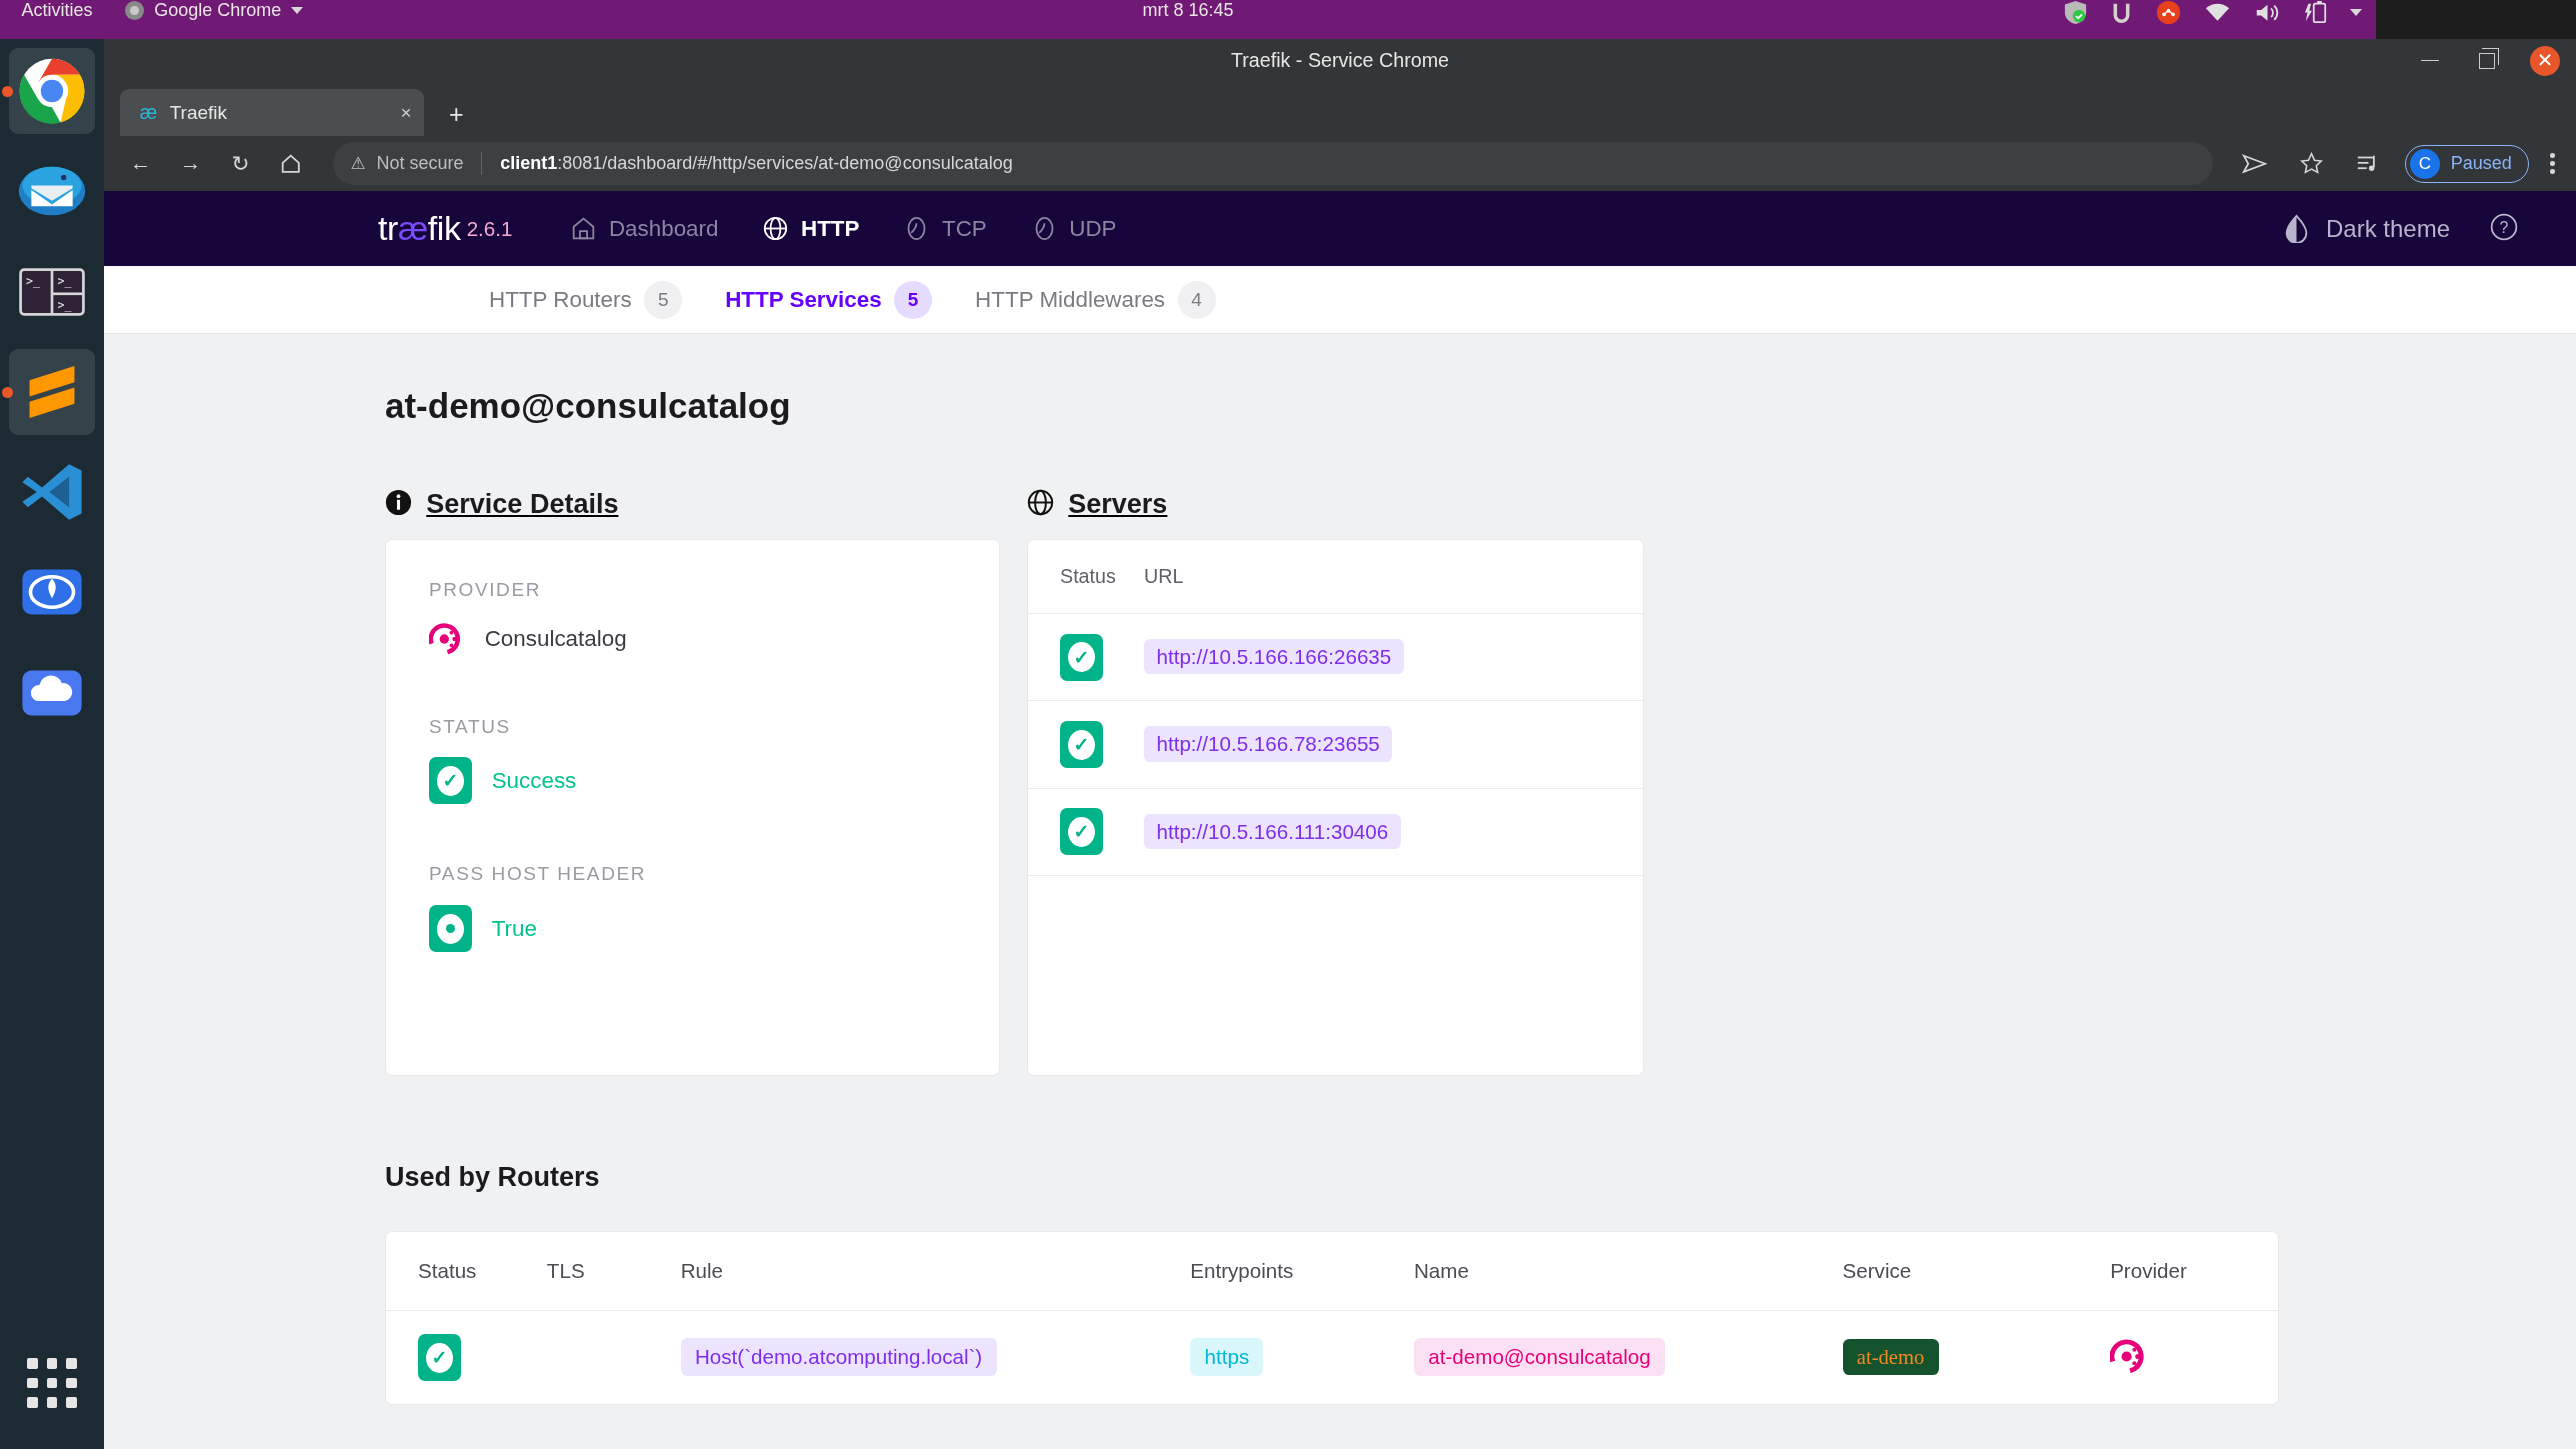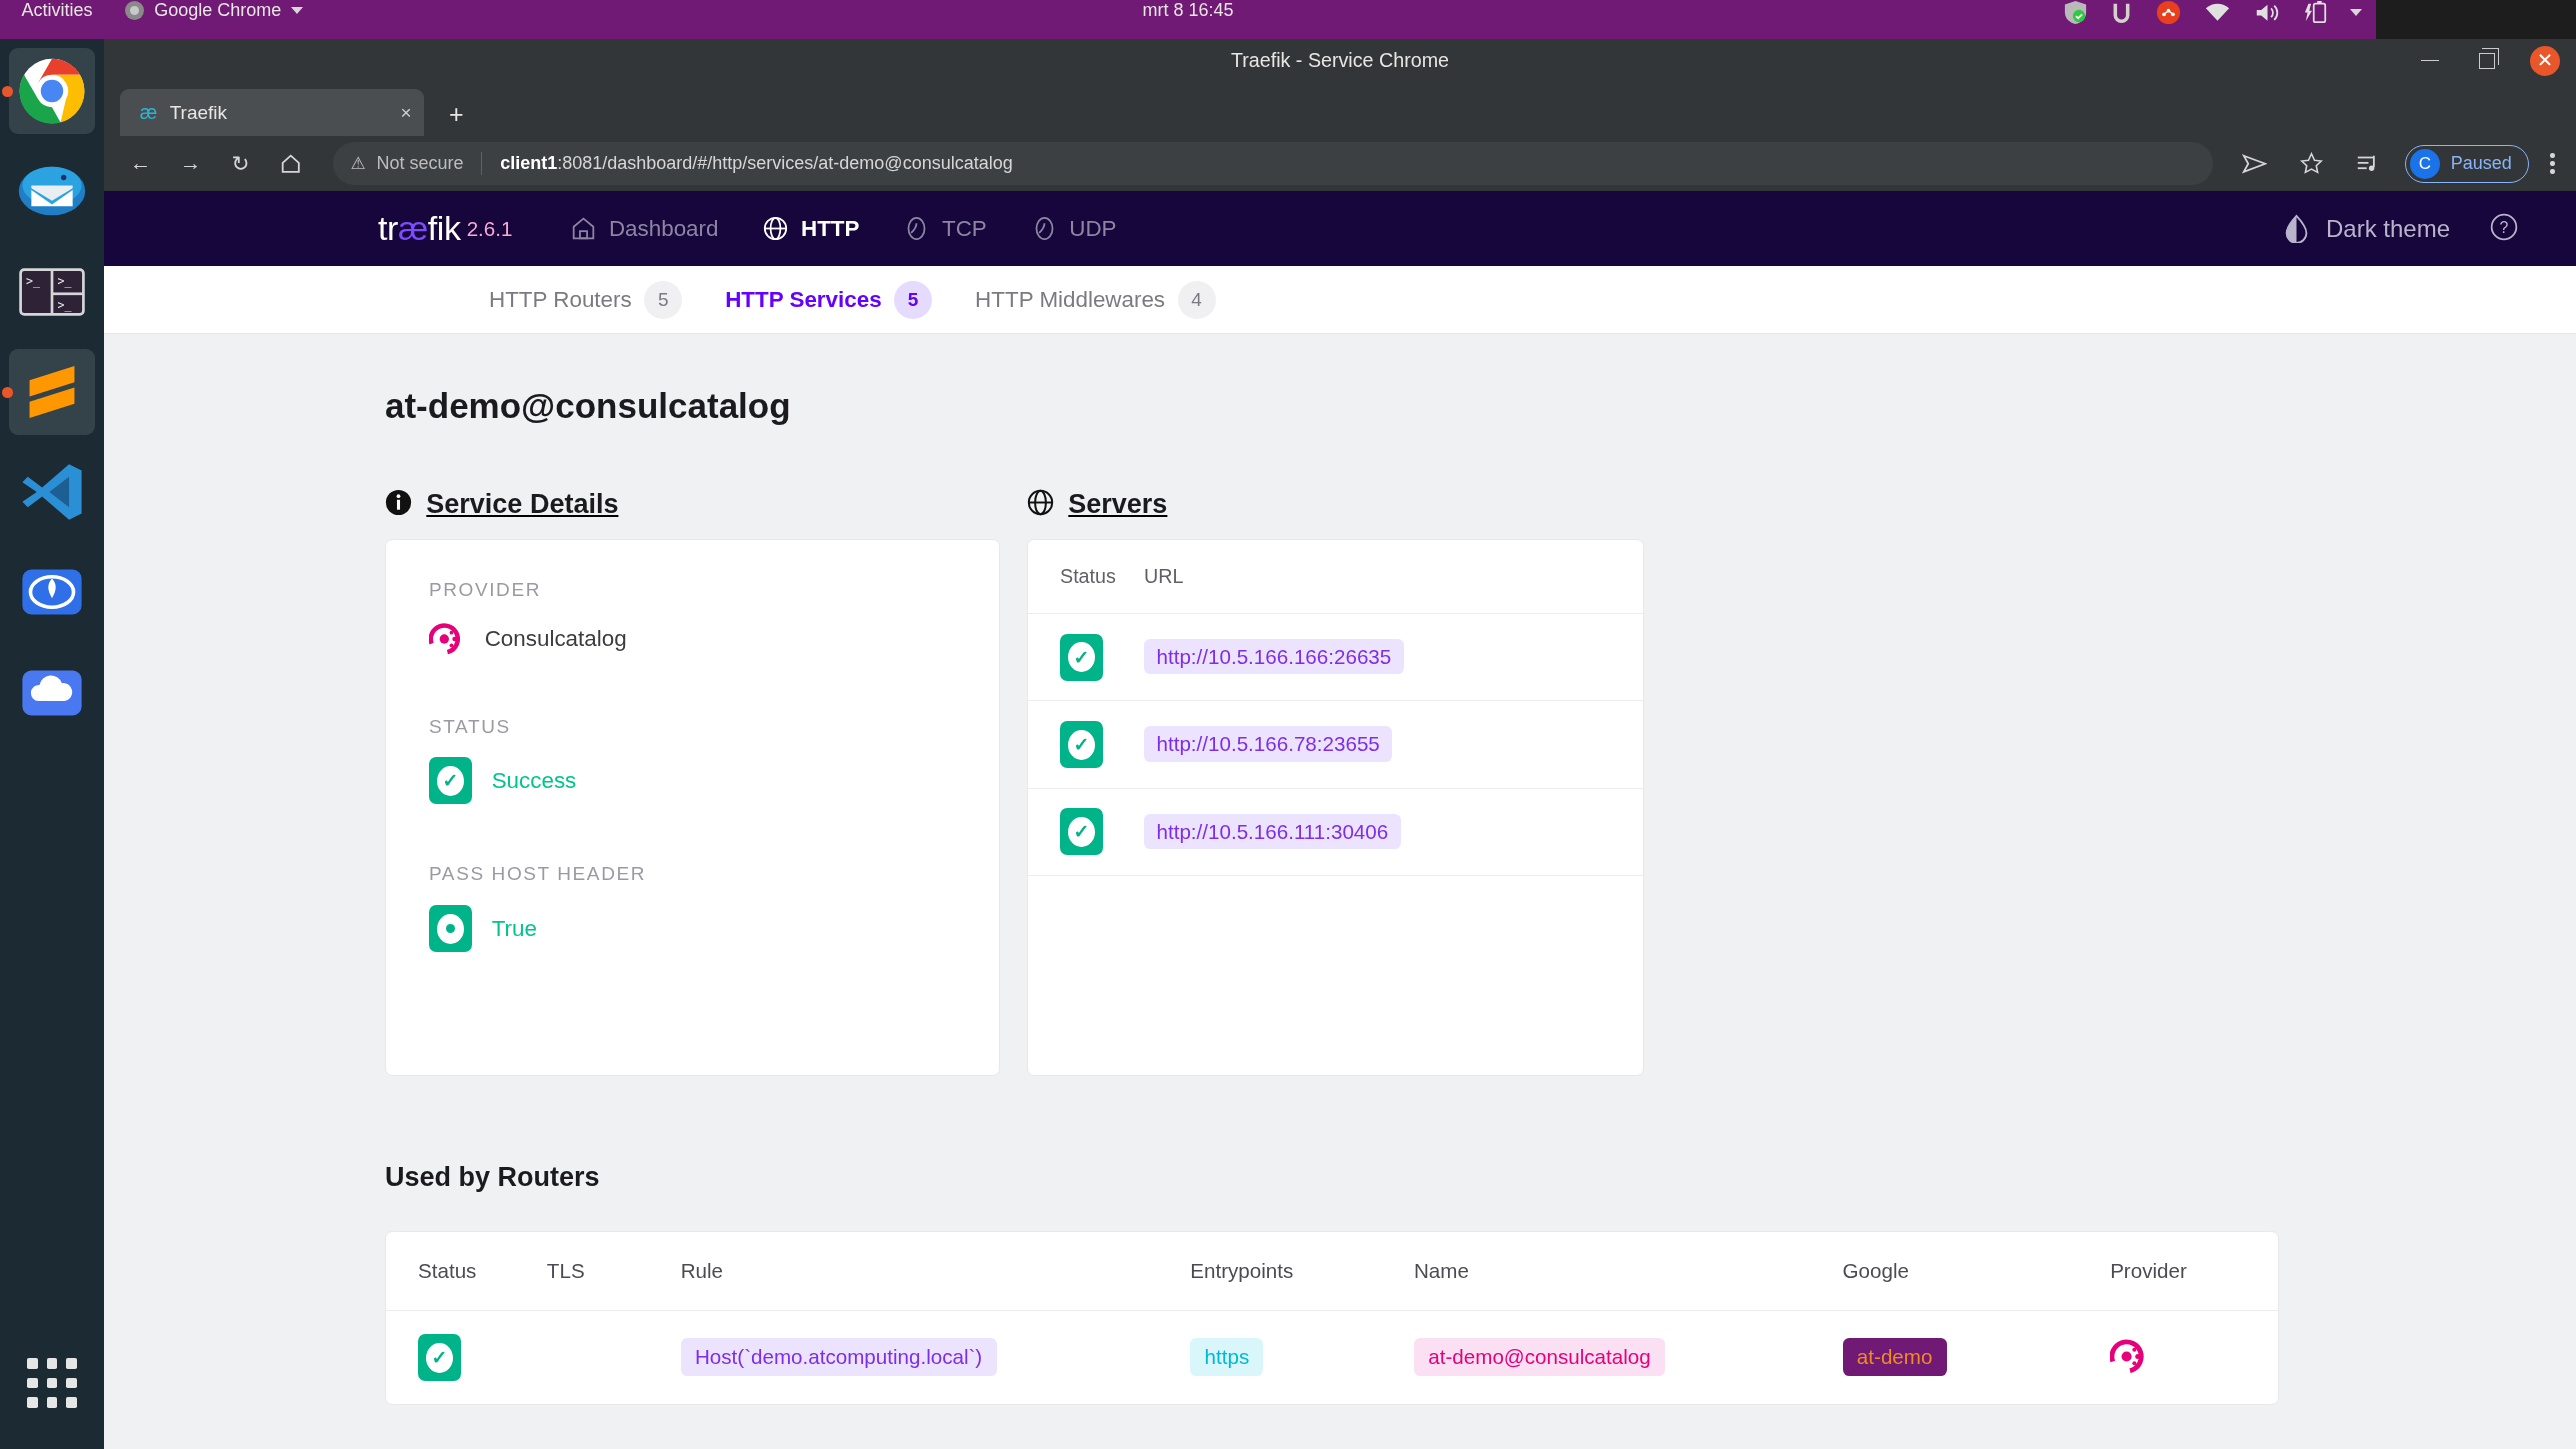--- a/index.html
+++ b/index.html
@@ -201,21 +201,21 @@
   .rt { width: 100%; border-collapse: collapse; }
   .rt th { text-align: left; font-size: 20.6px; color: #4b4b53; font-weight: 400; padding: 27px 0; border-bottom: 0.9px solid #ececee; }
   .rt td { padding: 23px 0; vertical-align: middle; }
   .shield {
     width: 27px; height: 32px; background: #00a000;
     clip-path: polygon(50% 0%, 100% 22%, 100% 62%, 50% 100%, 0% 62%, 0% 22%);
   }
   .badge-rule { background: #ece3ff; color: #7e2ee8; padding: 7.2px 14.3px; border-radius: 6.3px; font-size: 20.6px; }
   .badge-ep { background: #d9f7fb; color: #00b8d4; padding: 7.2px 14.3px; border-radius: 6.3px; font-size: 20.6px; }
   .badge-name { background: #fbdff2; color: #e6007a; padding: 7.2px 14.3px; border-radius: 6.3px; font-size: 20.6px; }
-  .badge-svc { background: #701a75; color: #f08a24; padding: 7.2px 14.3px; border-radius: 6.3px; font-size: 20.6px; }
+  .badge-svc { background: #14532d; color: #f08a24; padding: 7.2px 14.3px; border-radius: 6.3px; font-size: 20.6px; font-family: Liberation Serif, serif; }
 </style>
 </head>
 <body>
 
 <div class="screen">
 
   <div class="gnome-topbar">
     <div class="gnome-activities">Activities</div>
     <div class="gnome-app">
       <span class="chrome-mini"></span>
@@ -593,21 +593,21 @@
                   <col style="width:268px">
                   <col style="width:168px">
               </colgroup>
               <thead>
                 <tr>
                   <th style="padding-left:32px">Status</th>
                   <th>TLS</th>
                   <th>Rule</th>
                   <th>Entrypoints</th>
                   <th>Name</th>
-                  <th>Google</th>
+                  <th>Service</th>
                   <th>Provider</th>
                 </tr>
               </thead>
               <tbody>
                 <tr>
                   <td style="padding-left:32px">
                     <span class="statbox">
                         <span class="glyph">✓</span>
                       </span>
                   </td>

